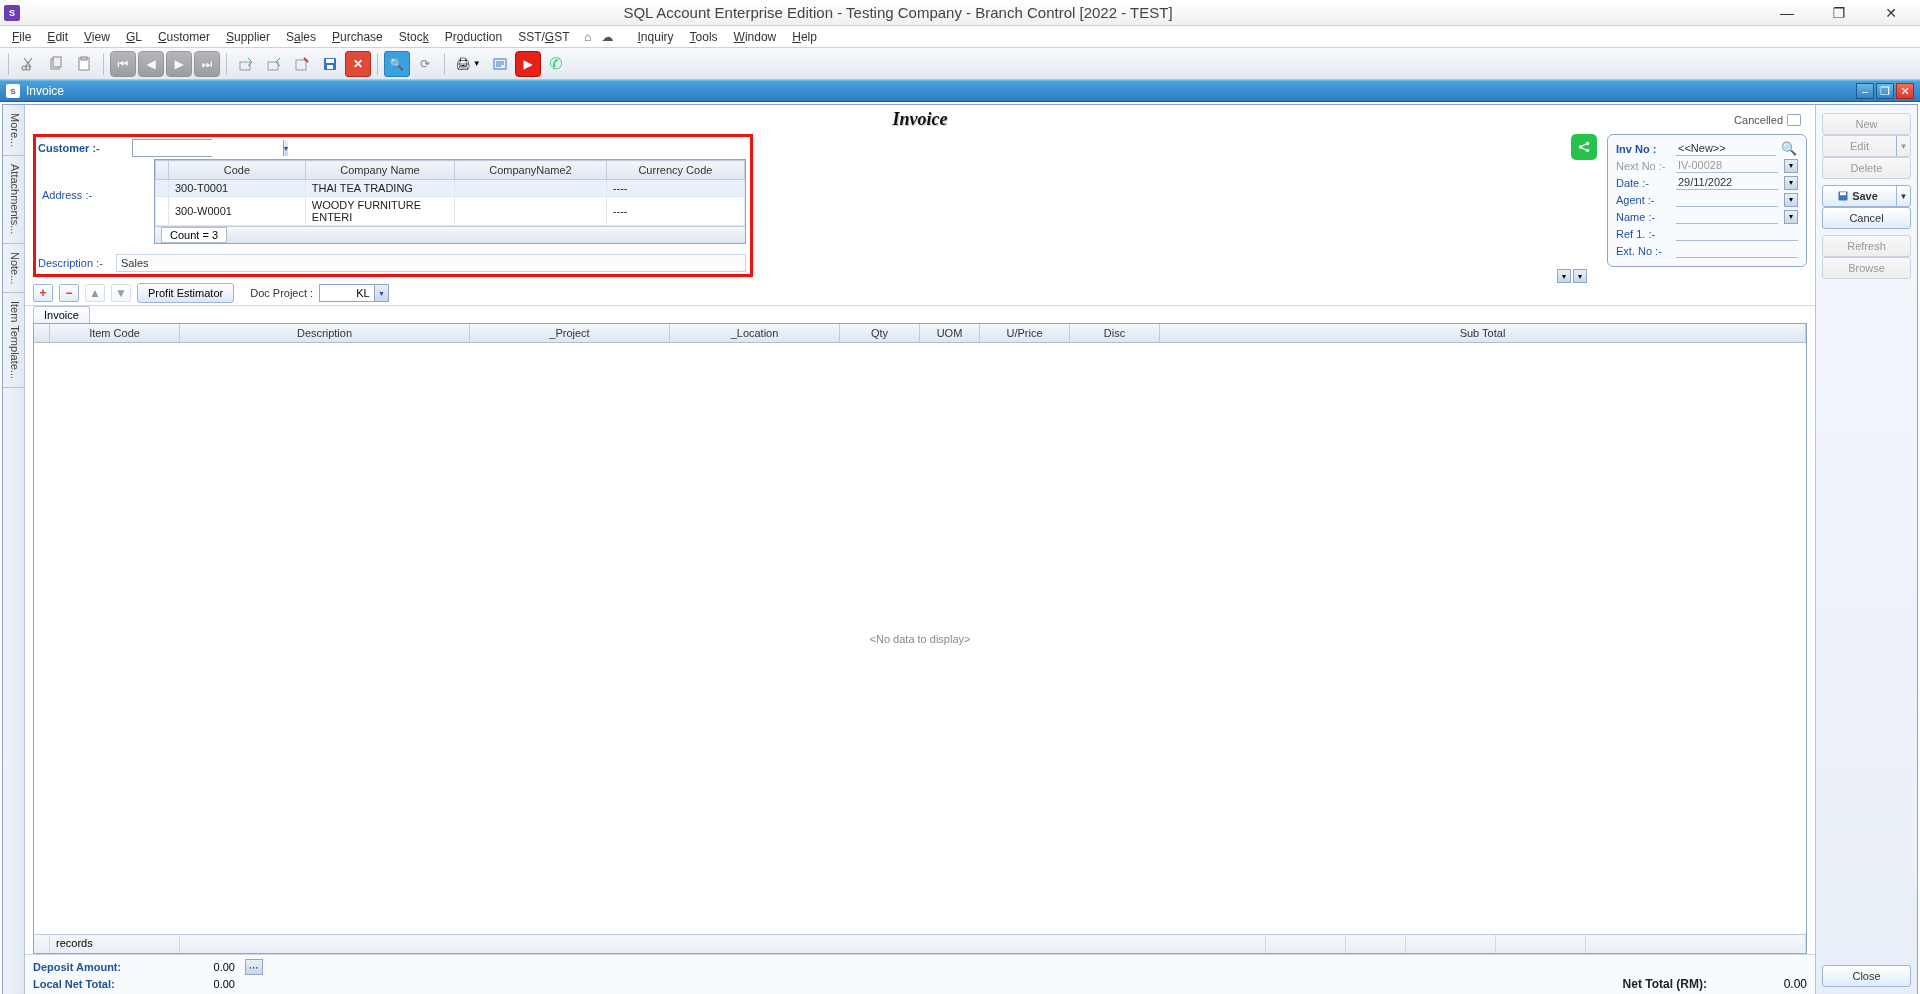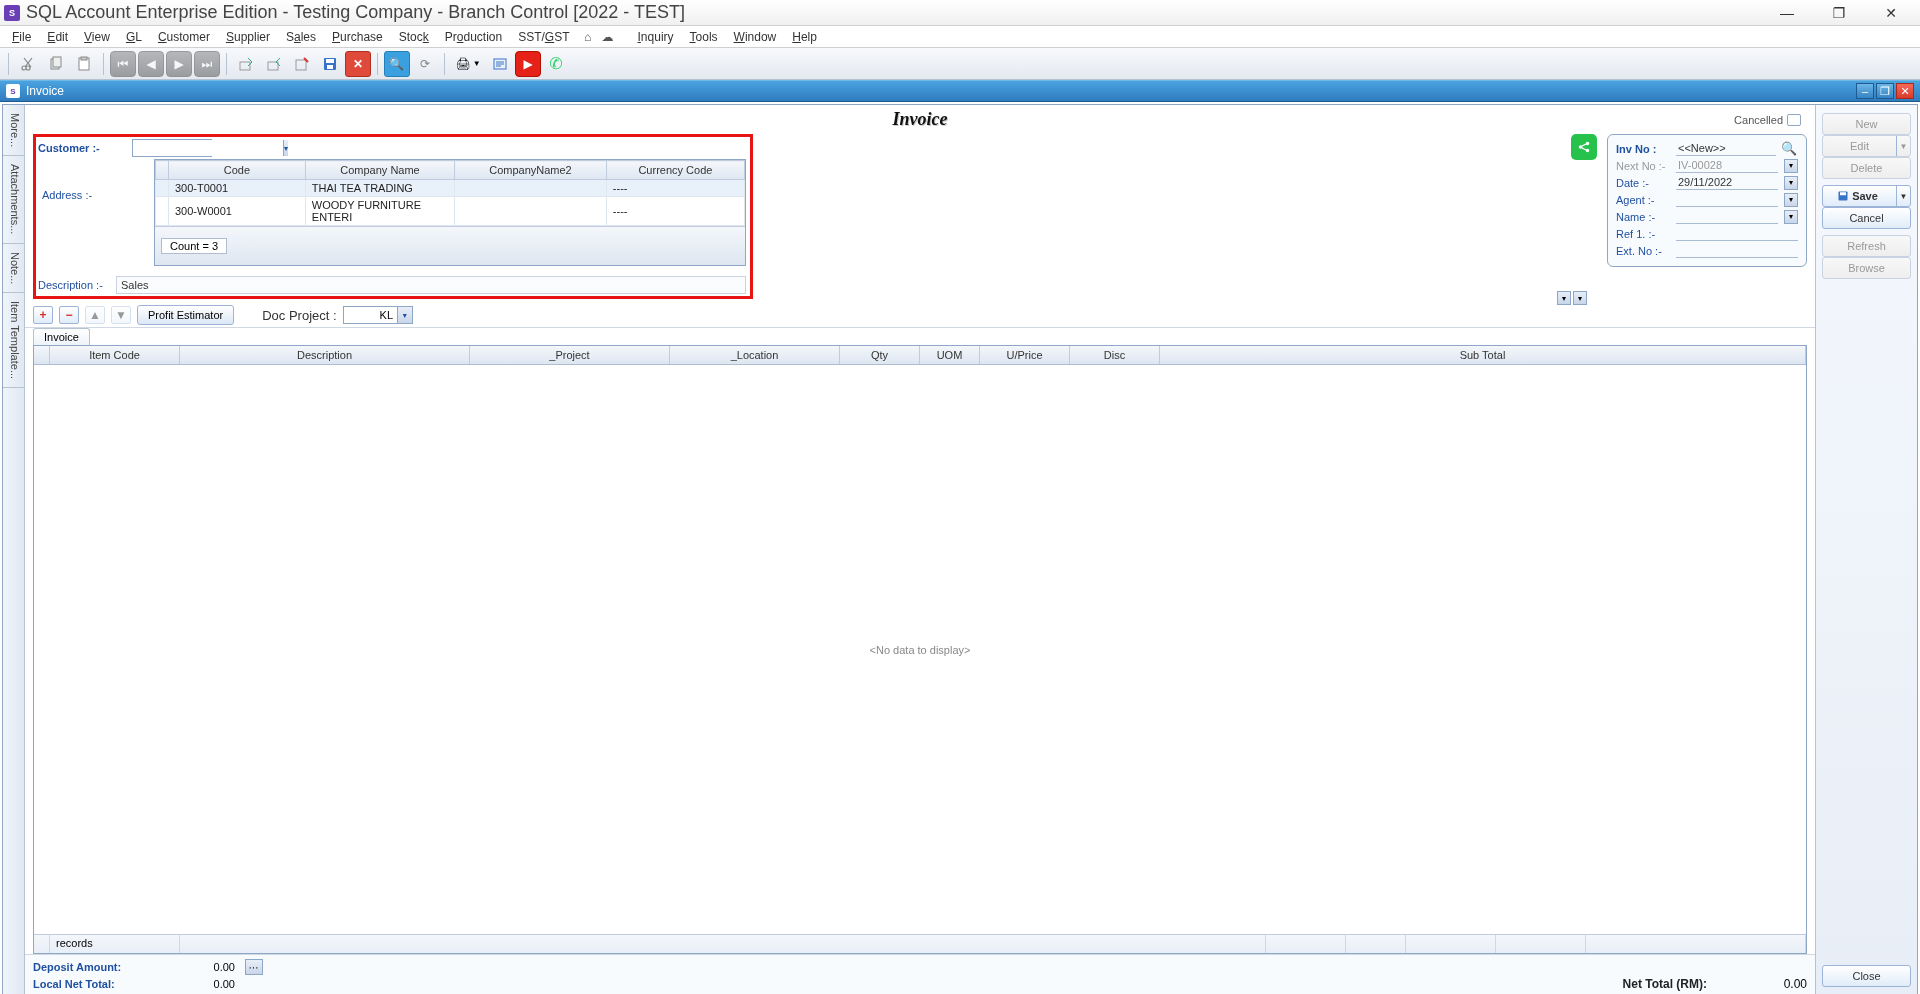--- a/index.html
+++ b/index.html
@@ -1,21 +1,21 @@
 <!DOCTYPE html>
 <html><head>
 <meta charset="utf-8">
 <style>
 * { box-sizing: border-box; margin: 0; padding: 0; }
 body { font-family: 'Segoe UI', Tahoma, sans-serif; font-size: 12px; background: #fff; overflow: hidden; }
 
 
 .title-bar { height: 26px; background: linear-gradient(#fff,#f0f0f0); display: flex; align-items: center; padding: 0 4px; border-bottom: 1px solid #d0d0d0; }
 .title-bar .app-icon { width: 16px; height: 16px; background: #6a3fb5; border-radius: 2px; margin-right: 6px; display:flex;align-items:center;justify-content:center;color:#fff;font-size:9px;font-weight:bold; }
-.title-bar .title-text { flex: 1; color: #444; font-size: 18px; }
+.title-bar .title-text { flex: 1; color: #444; font-size: 15px; text-align: center; }
 .title-bar .win-controls { display: flex; gap: 18px; padding-right: 8px; }
 .title-bar .win-btn { width: 34px; height: 20px; display: flex; align-items: center; justify-content: center; cursor: pointer; font-size: 14px; color:#333; }
 
 
 .menu-bar { height: 22px; background: #fff; display: flex; align-items: center; padding: 0 6px; border-bottom: 1px solid #d0d0d0; gap: 4px; }
 .menu-item { padding: 2px 6px; cursor: pointer; color: #333; }
 .menu-item .ul { text-decoration: underline; }
 .menu-icon { width:16px;height:16px;display:inline-flex;align-items:center;justify-content:center;color:#555; }
 
 
@@ -57,21 +57,21 @@
 .cust-combo { border:1px solid #8fa7c6;height:18px;background:#fff;display:flex;align-items:center; }
 .cust-combo input { border:none;outline:none;flex:1;padding:0 4px;font-size:11px;height:16px; }
 .combo-btn { width:16px;height:16px;background:linear-gradient(#e8eef7,#c8d6ea);border-left:1px solid #8fa7c6;display:flex;align-items:center;justify-content:center;font-size:8px;cursor:pointer;color:#2050a0; }
 
 
 .dd-grid { border:1px solid #8fa7c6;background:#fff;font-size:11px; }
 .dd-grid table { width:100%;border-collapse:collapse; }
 .dd-grid th { background:linear-gradient(#f4f7fb,#dde6f1);border:1px solid #c0ccdd;padding:3px 6px;font-weight:normal;color:#333;text-align:center; }
 .dd-grid td { border:1px solid #e0e6ee;padding:2px 6px;color:#222; }
 .dd-grid tr.sel td { background:#e8f0fa; }
-.dd-footer { background:linear-gradient(#f4f7fb,#dde6f1);border-top:1px solid #c0ccdd;padding:11px 6px;display:flex; }
+.dd-footer { background:linear-gradient(#f4f7fb,#dde6f1);border-top:1px solid #c0ccdd;padding:0 6px;display:flex; }
 .dd-footer .count-box { border:1px solid #b0bdd0;background:#fff;padding:1px 8px; }
 
 .addr-lbl { position:absolute;left:6px;top:52px;color:#2050a0;font-size:11px; }
 .desc-row { display:flex;align-items:center;gap:4px;margin-top:10px; }
 .desc-row .lbl { font-weight:normal; }
 .desc-val { border:1px solid #c8d2e0;background:#fafcfe;height:18px;flex:1;padding:0 4px;display:flex;align-items:center;color:#333; font-size:11px; margin-right:0; }
 
 
 .info-box { border:1px solid #8fa7c6;border-radius:6px;padding:6px 8px;background:#f8fbfe;min-width:200px;margin-left:auto;position:relative; }
 .share-btn { position:absolute;right:210px;top:0;width:26px;height:26px;background:#27c24c;border-radius:5px;display:flex;align-items:center;justify-content:center;color:#fff;font-size:14px;cursor:pointer; }
@@ -85,21 +85,21 @@
 .info-row .dd-i { width:14px;height:14px;border:1px solid #8fa7c6;background:linear-gradient(#e8eef7,#c8d6ea);display:flex;align-items:center;justify-content:center;font-size:8px;cursor:pointer; }
 .info-row.disabled .il,.info-row.disabled .iv{color:#999;}
 
 
 .act-row { display:flex;align-items:center;gap:6px;padding:2px 8px;border-bottom:1px solid #d0d8e4; }
 .act-btn { width:20px;height:18px;border:1px solid #9cb4d8;border-radius:2px;background:linear-gradient(#fff,#e0ecf9);display:flex;align-items:center;justify-content:center;cursor:pointer;font-size:12px; }
 .act-btn.plus{color:#d9302a;font-weight:bold;}
 .act-btn.minus{color:#d9302a;font-weight:bold;}
 .act-btn.dis{opacity:.4;}
 .pe-btn { height:20px;padding:0 10px;border:1px solid #9cb4d8;border-radius:3px;background:linear-gradient(#fff,#dce8f6);cursor:pointer;font-size:11px; }
-.proj-lbl{font-size:13px;color:#333;margin-left:22px;}
+.proj-lbl{font-size:11px;color:#333;margin-left:10px;}
 .proj-combo{border:1px solid #8fa7c6;height:18px;width:70px;display:flex;align-items:center;background:#fff;padding-left:32px;}
 .proj-combo span{flex:1;padding:0 4px;font-size:11px;}
 .ext-combo{margin-left:auto;display:flex;gap:2px;}
 
 
 .tabs-row { display:flex;padding:0 8px; }
 .tab { border:1px solid #b8c3d2;border-bottom:none;padding:2px 10px;font-size:11px;background:linear-gradient(#fff,#eef3fa);border-radius:3px 3px 0 0;cursor:pointer; }
 
 
 .grid-wrap { flex:1;margin:0 8px;border:1px solid #8fa7c6;display:flex;flex-direction:column;background:#fff; }

